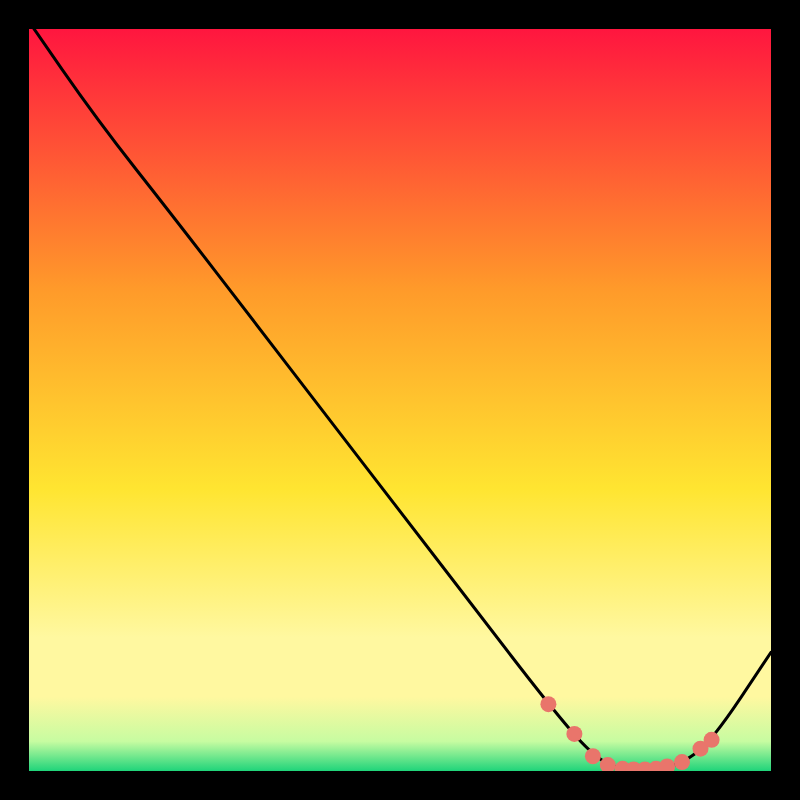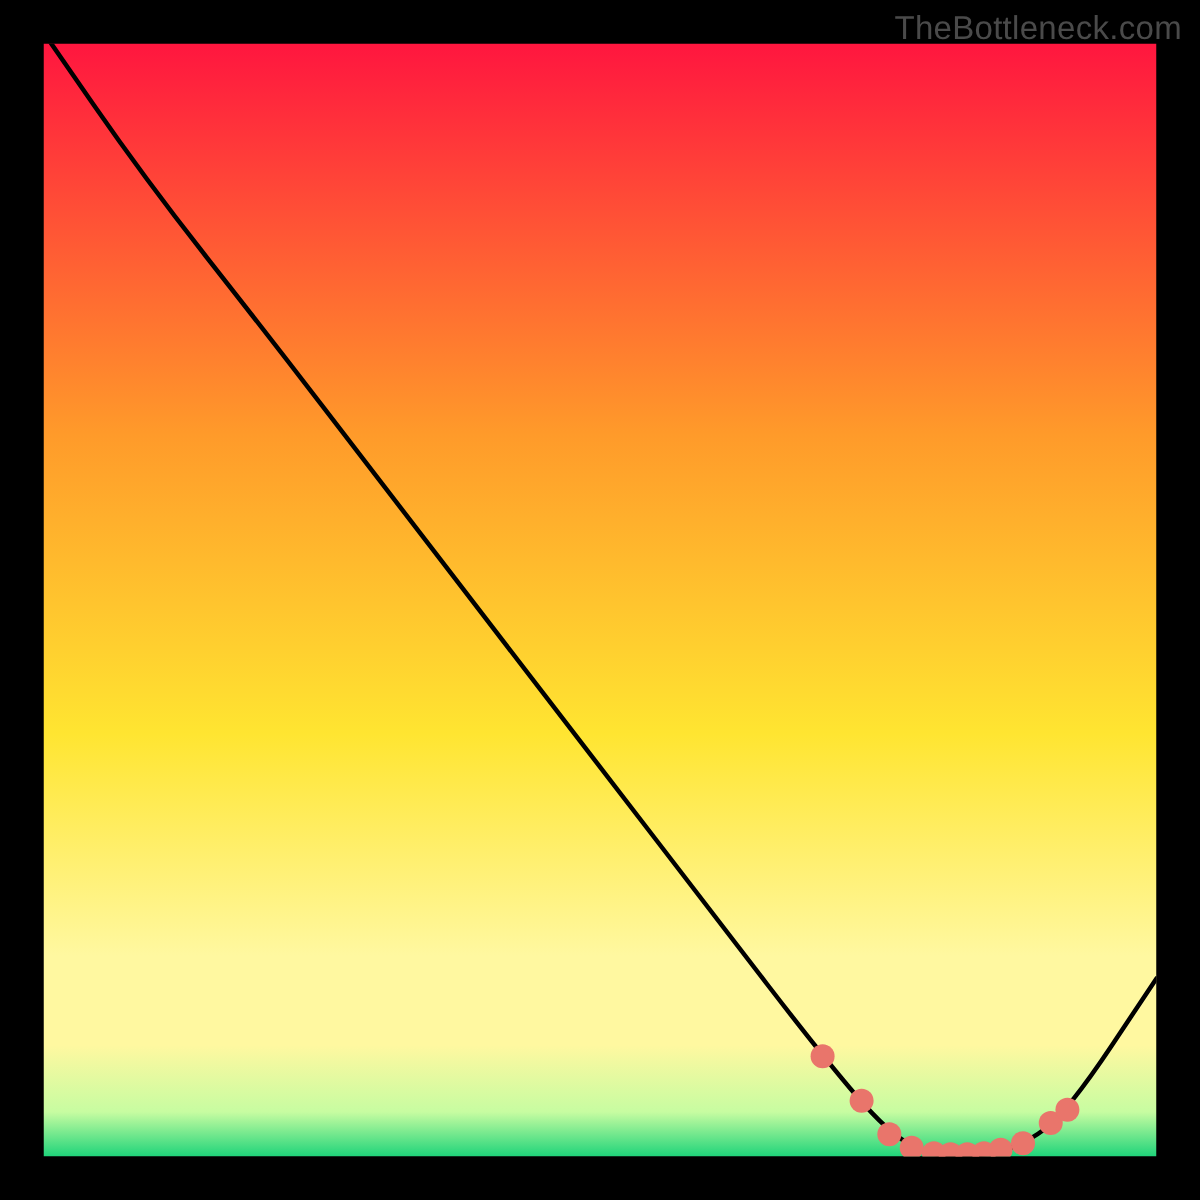--- a/index.html
+++ b/index.html
@@ -38,21 +38,20 @@
     display: block;
     width: 742px;
     height: 742px;
   }
 </style>
 </head>
 <body>
 
 <div class="frame">
 
-  <div class="watermark">TheBottleneck.com</div>
 
   <div class="plot-wrap">
     <svg viewBox="0 0 742 742" preserveAspectRatio="none">
       <defs>
         <linearGradient id="bg-grad" x1="0" y1="0" x2="0" y2="1">
           <stop id="g0" offset="0%" stop-color="#ff163f"></stop>
           <stop id="g1" offset="35%" stop-color="#ff9a2a"></stop>
           <stop id="g2" offset="62%" stop-color="#ffe531"></stop>
           <stop id="g3" offset="82%" stop-color="#fff8a0"></stop>
           <stop id="g4" offset="90%" stop-color="#fff8a0"></stop>

